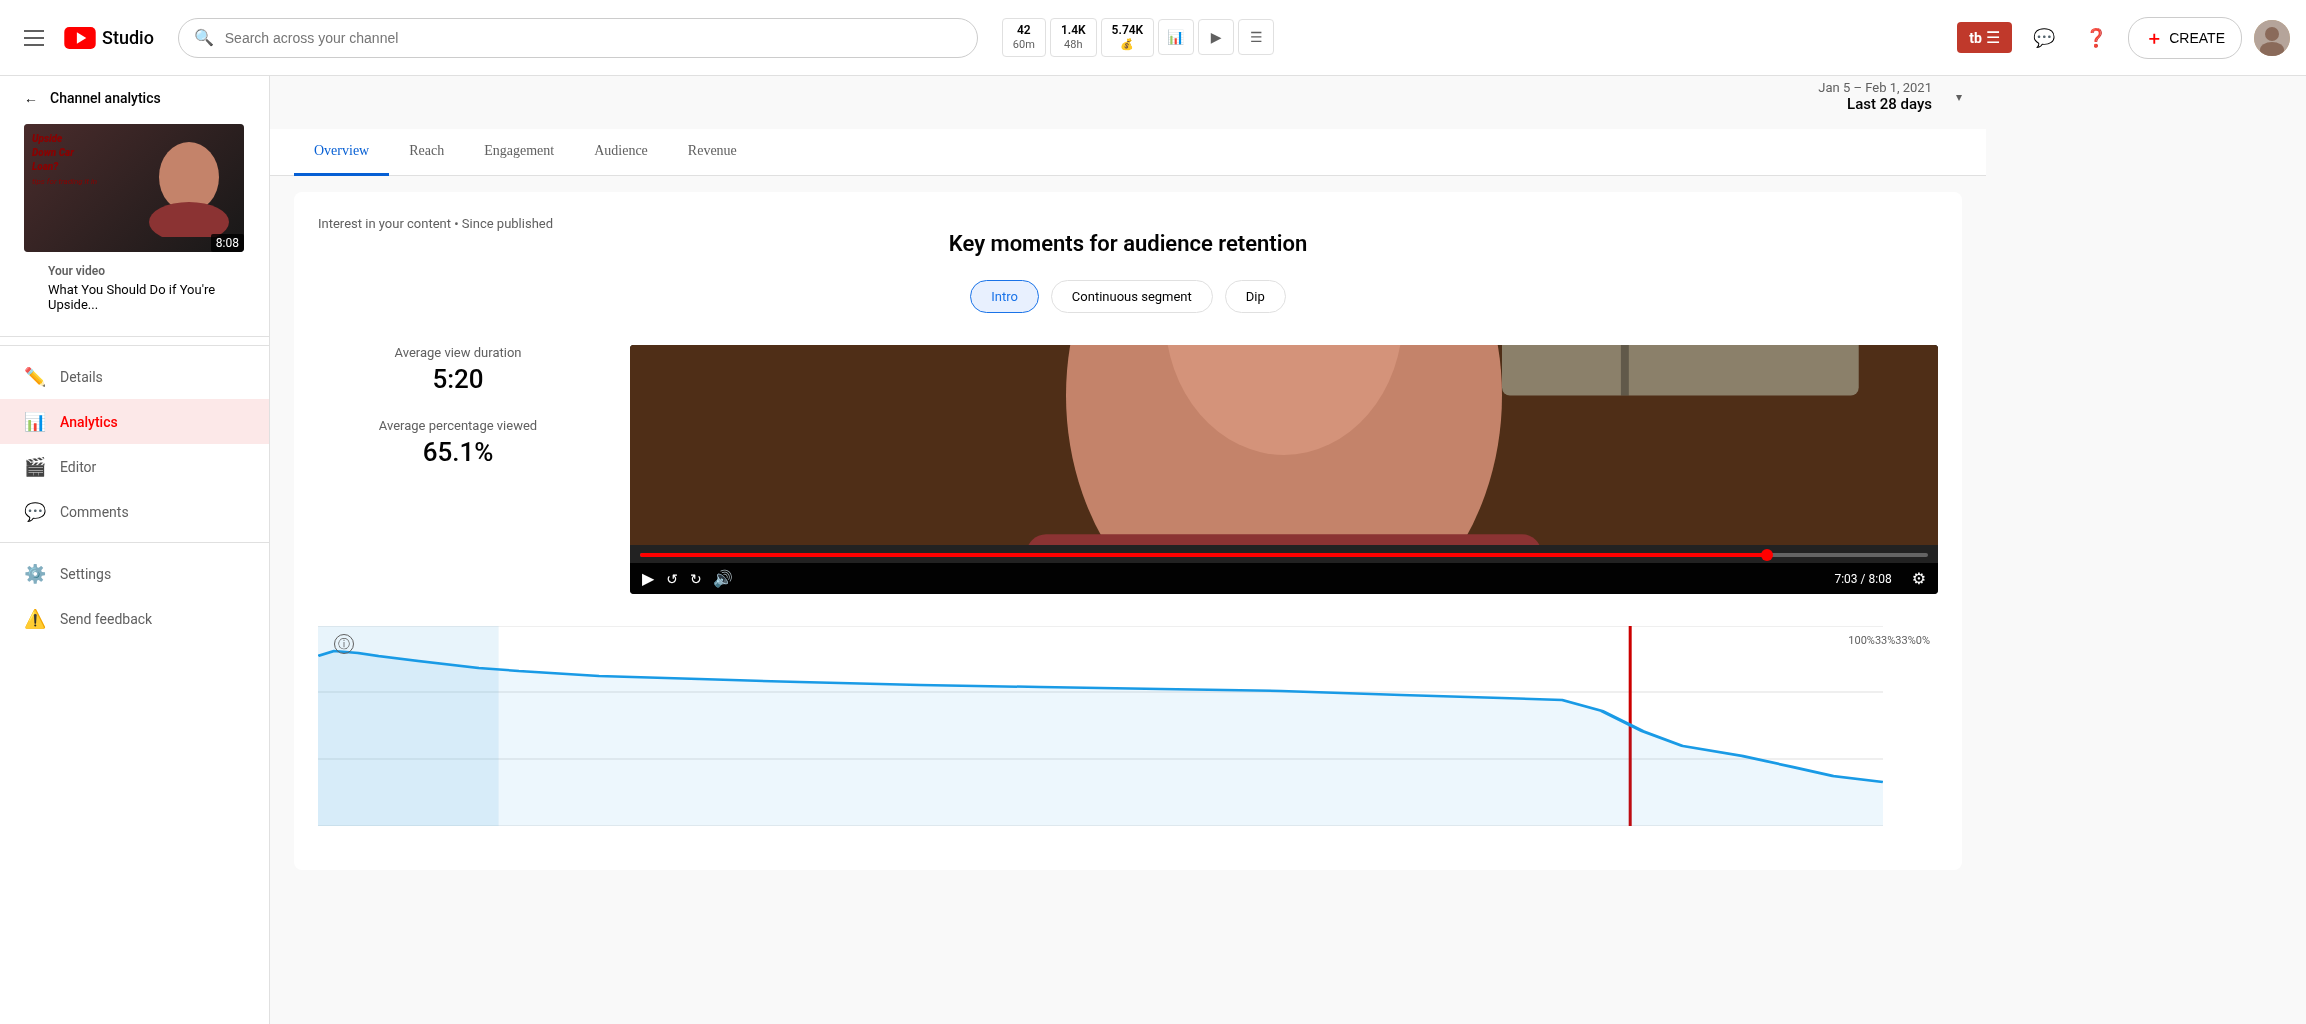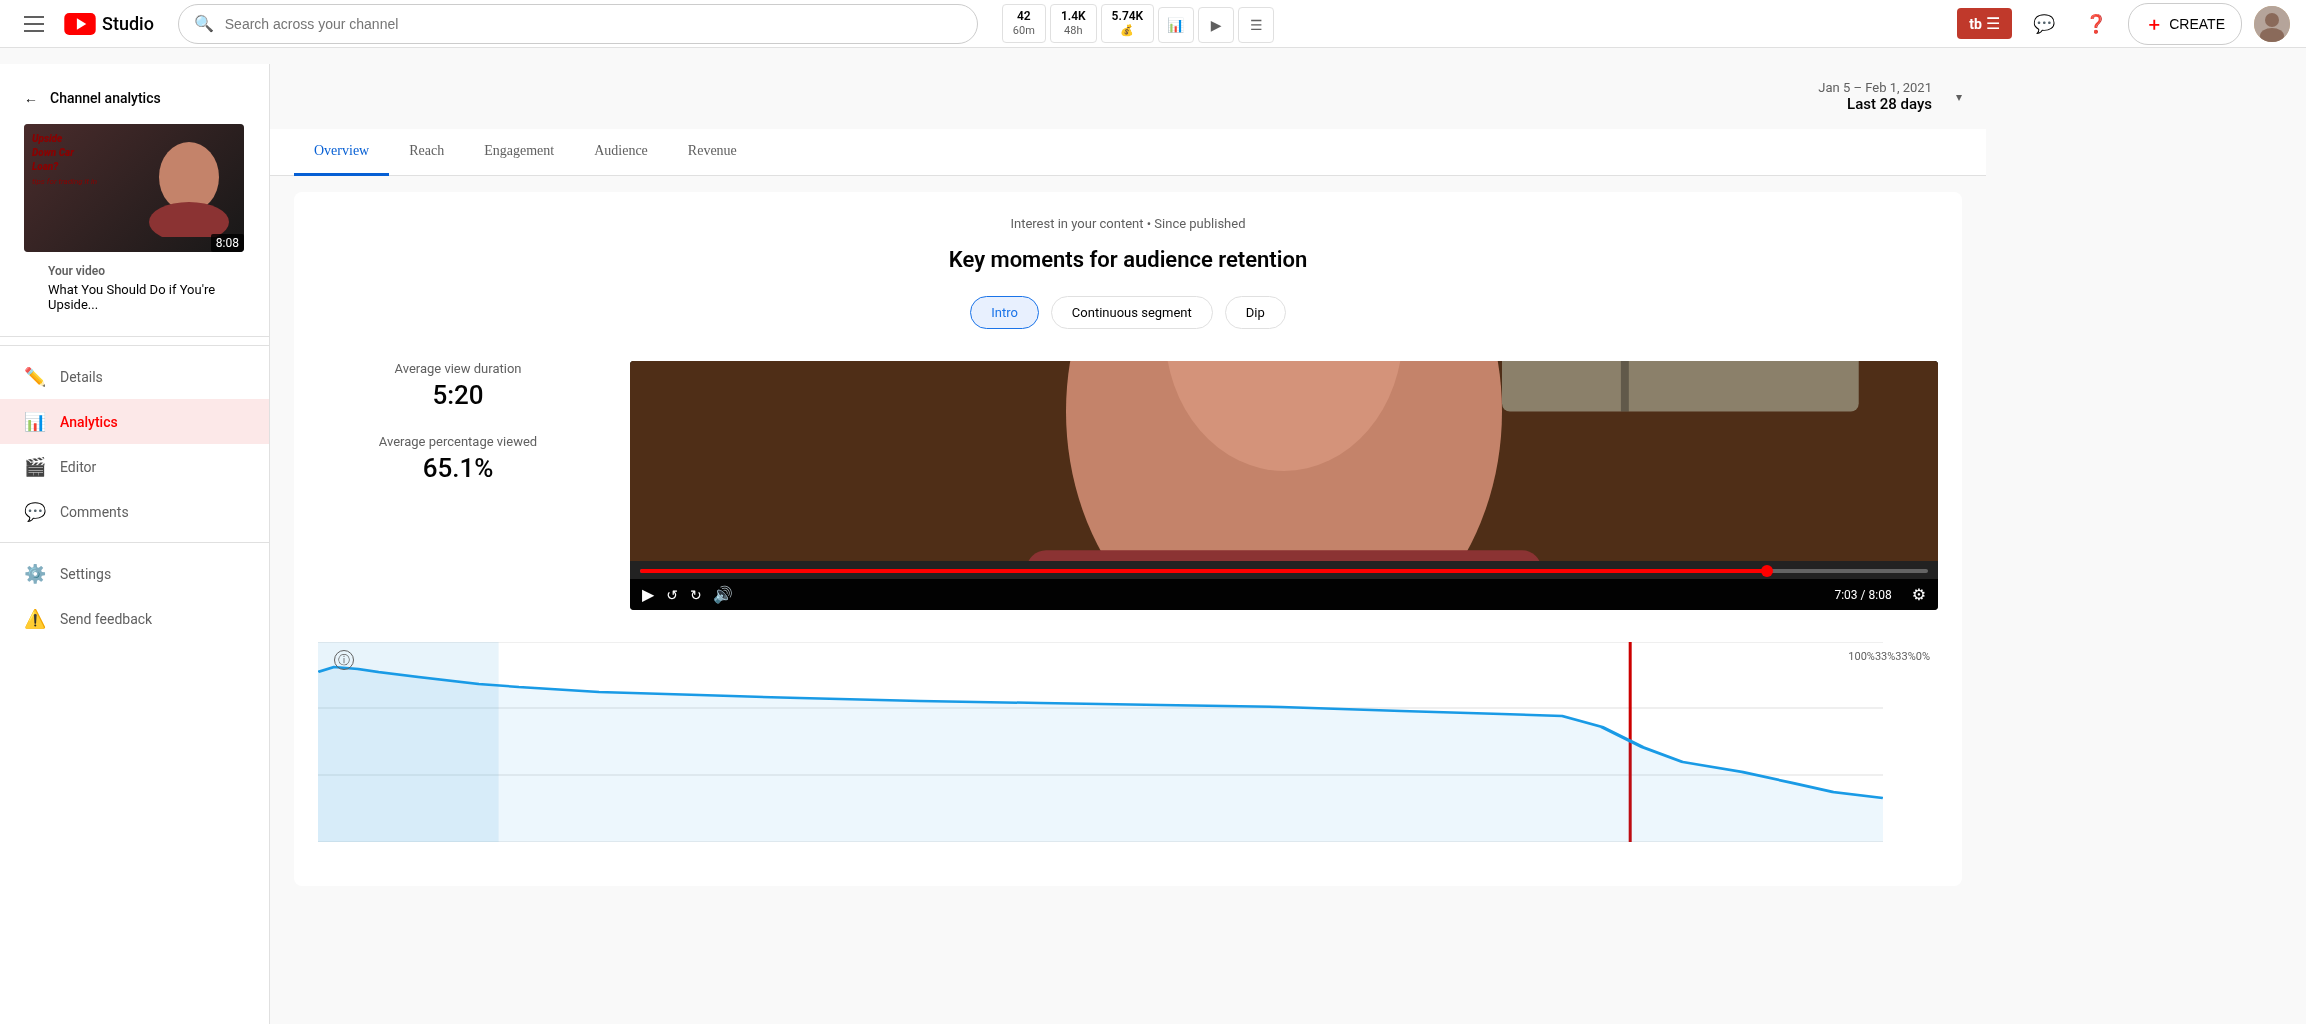--- a/index.html
+++ b/index.html
@@ -3,21 +3,21 @@
   <meta charset="utf-8">
   <style>
     * { box-sizing: border-box; margin: 0; padding: 0; }
     body { font-family: 'Roboto', Arial, sans-serif; font-size: 14px; background: #f9f9f9; color: #030303; overflow: hidden; }
 
     
     .top-nav {
       display: flex;
       align-items: center;
       background: #fff;
-      height: 48px;
+      height: 76px;
       padding: 0 16px;
       border-bottom: 1px solid #e0e0e0;
       position: fixed;
       top: 0; left: 0; right: 0;
       z-index: 100;
     }
     .nav-left { display: flex; align-items: center; gap: 12px; }
     .hamburger-icon { cursor: pointer; display: flex; flex-direction: column; gap: 5px; padding: 8px; }
     .hamburger-icon span { display: block; width: 20px; height: 2px; background: #606060; }
     .logo-area { display: flex; align-items: center; gap: 6px; text-decoration: none; }
@@ -41,21 +41,21 @@
       outline: none;
       width: 100%;
       font-size: 14px;
       color: #606060;
       background: transparent;
     }
     .search-icon-nav { color: #606060; margin-right: 10px; font-size: 16px; }
 
     .nav-stats {
       display: flex;
-      align-items: flex-end;
+      align-items: center;
       gap: 4px;
       margin-right: 12px;
     }
     .stat-item {
       display: flex;
       flex-direction: column;
       align-items: center;
       padding: 4px 10px;
       border: 1px solid #e0e0e0;
       border-radius: 4px;
@@ -237,22 +237,21 @@
     .content-area {
       padding: 24px;
       background: #fff;
       margin: 16px 24px;
       border-radius: 8px;
     }
 
     .interest-label {
       font-size: 13px;
       color: #606060;
-      text-align: center;
-      margin-bottom: 16px;
+      margin-bottom: 0;
     }
 
     .key-moments-title {
       font-size: 22px;
       font-weight: 600;
       color: #030303;
       text-align: center;
       margin-bottom: 24px;
     }
 

